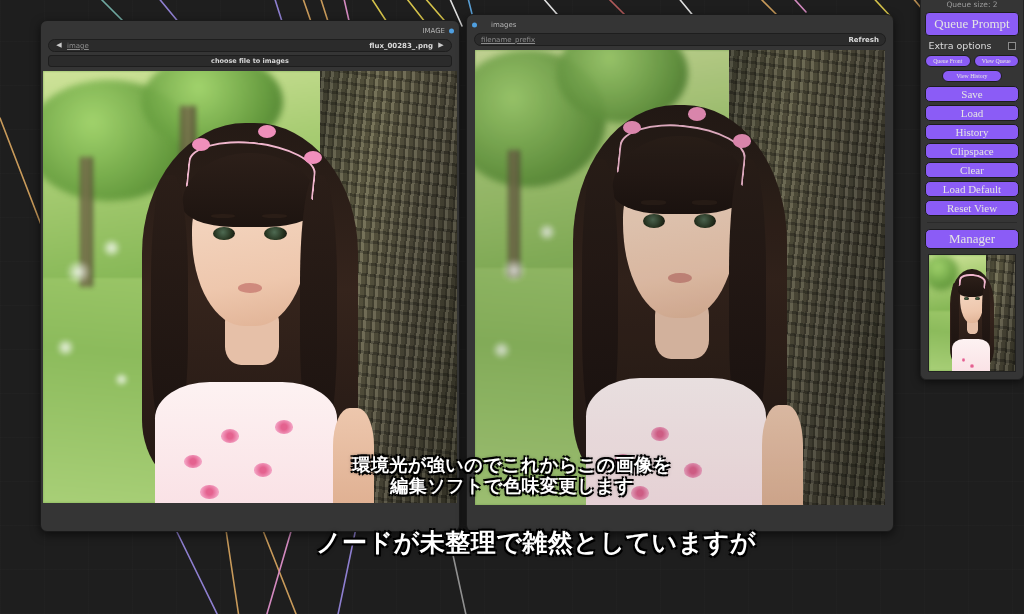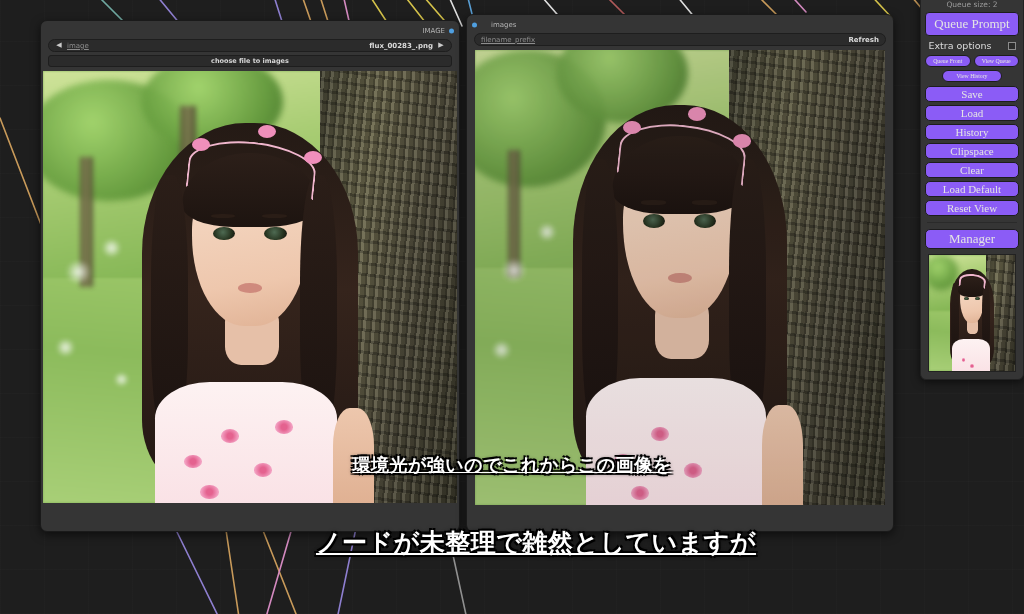--- a/index.html
+++ b/index.html
@@ -283,21 +283,20 @@
   
   .sub {
     position: absolute;
     text-align: center;
     color: #fff;
     font-weight: bold;
     line-height: 1.16;
     white-space: nowrap;
     letter-spacing: 0.5px;
     font-family: "DejaVu Sans", "Liberation Sans", sans-serif;
-    text-decoration: underline;
   }
   #sub-top {
     left: 0; right: 0; top: 455px;
     font-size: 18px;
     text-shadow:
       -1.6px -1.6px 0 #000, 1.6px -1.6px 0 #000,
       -1.6px 1.6px 0 #000, 1.6px 1.6px 0 #000,
       0 0 4px rgba(0,0,0,.95);
   }
   #sub-bottom {
@@ -498,19 +497,20 @@
         <div class="g-band"></div>
         <div class="g-dress"></div>
         <div class="g-flower" style="left:38%;bottom:8%;"></div>
         <div class="g-flower" style="left:48%;bottom:3%;"></div>
       </div>
     </div>
   </div>
 
   <div class="sub" id="sub-top">
     <span class="sub-line">環境光が強いのでこれからこの画像を</span>
+    <span class="sub-line">編集ソフトで色味変更します</span>
   </div>
 
   <div class="sub" id="sub-bottom">
     <span class="sub-line">ノードが未整理で雑然としていますが</span>
   </div>
 
 </div>
 
 </body></html>

